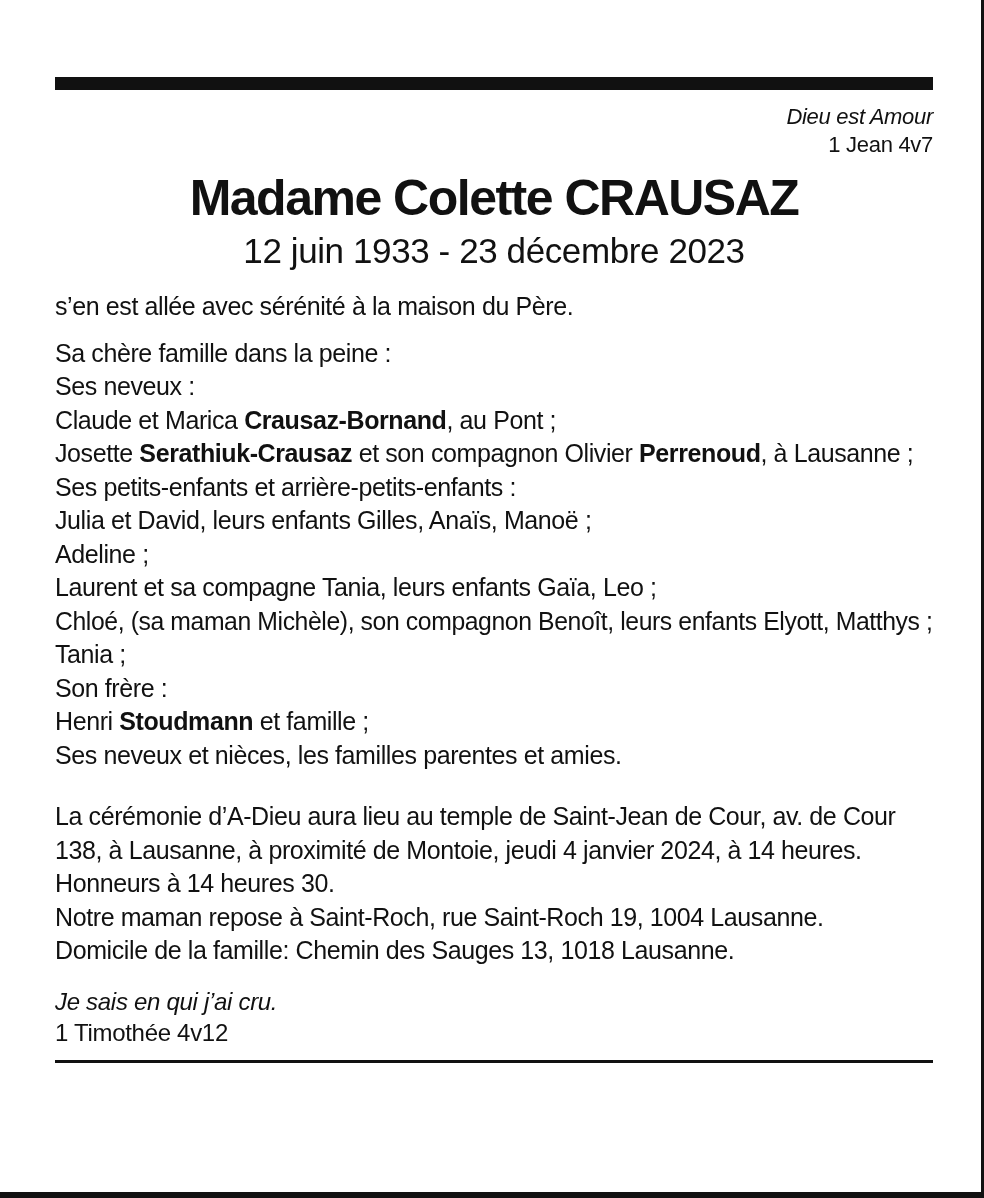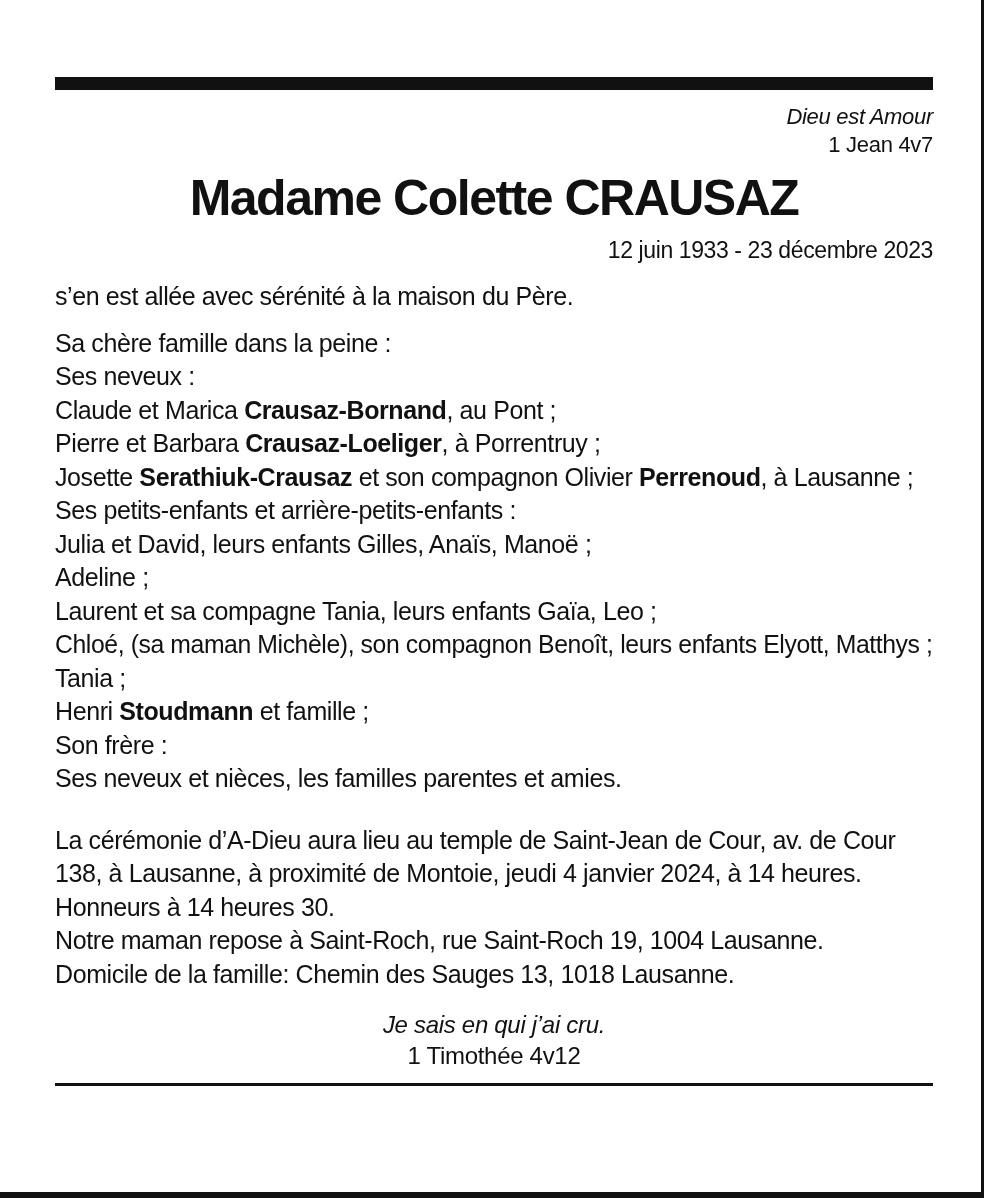--- a/index.html
+++ b/index.html
@@ -19,31 +19,31 @@
 
   .top-bar { margin-top:77px; height:13px; background:var(--ink,#111); }
 
   .scripture-top { margin-top:13px; text-align:right; font-size:22px; line-height:28px; letter-spacing:-0.3px; }
   .scripture-top .quote { font-style:italic; }
 
   .title {
     margin-top:12px; text-align:center;
     font-size:50px; line-height:54px; font-weight:700; letter-spacing:-1.5px;
   }
-  .dates { margin-top:10px; text-align:right; font-size:23px; line-height:31px; letter-spacing:-0.4px; }
+  .dates { margin-top:10px; text-align:center; font-size:35px; line-height:31px; letter-spacing:-0.4px; }
 
   .bodytext { font-size:25px; letter-spacing:-0.4px; }
   .line { white-space:nowrap; line-height:33.5px; }
   .b { font-weight:700; }
 
-  .lead     { margin-top:14px; }
+  .lead     { margin-top:24px; }
   .family   { margin-top:13px; }
   .ceremony { margin-top:28px; }
 
-  .scripture-bottom { margin-top:18px; text-align:center; font-size:24px; line-height:31px; letter-spacing:-0.3px; }
+  .scripture-bottom { margin-top:18px; text-align:left; font-size:24px; line-height:31px; letter-spacing:-0.3px; }
   .scripture-bottom .quote { font-style:italic; }
 
   .footer-rule { margin-top:12px; height:3px; background:var(--ink,#111); }
 </style>
 </head>
 <body style="--ink: #111111; --paper: #ffffff;">
 
 <div class="frame-right"></div>
 <div class="frame-bottom"></div>
 
@@ -60,30 +60,29 @@
 
   <div class="dates">12 juin 1933 - 23 décembre 2023</div>
 
   <div class="bodytext">
     <div class="lead line">s’en est allée avec sérénité à la maison du Père.</div>
 
     <div class="family">
         <div class="line"><span>Sa chère famille dans la peine :</span></div>
         <div class="line"><span>Ses neveux :</span></div>
         <div class="line"><span>Claude et Marica </span><span class="b">Crausaz-Bornand</span><span>, au Pont ;</span></div>
-        <div class="line"><span>Pierre et Barbara </span><span class="b">Crausaz-Loeliger</span><span>, à Porrentruy ;</span></div>
         <div class="line"><span>Josette </span><span class="b">Serathiuk-Crausaz</span><span> et son compagnon Olivier </span><span class="b">Perrenoud</span><span>, à Lausanne ;</span></div>
         <div class="line"><span>Ses petits-enfants et arrière-petits-enfants :</span></div>
         <div class="line"><span>Julia et David, leurs enfants Gilles, Anaïs, Manoë ;</span></div>
         <div class="line"><span>Adeline ;</span></div>
         <div class="line"><span>Laurent et sa compagne Tania, leurs enfants Gaïa, Leo ;</span></div>
         <div class="line" style="transform: scaleX(0.989853); transform-origin: left center;"><span>Chloé, (sa maman Michèle), son compagnon Benoît, leurs enfants Elyott, Matthys ;</span></div>
         <div class="line"><span>Tania ;</span></div>
+        <div class="line"><span>Son frère :</span></div>
         <div class="line"><span>Henri </span><span class="b">Stoudmann</span><span> et famille ;</span></div>
-        <div class="line"><span>Son frère :</span></div>
         <div class="line"><span>Ses neveux et nièces, les familles parentes et amies.</span></div>
       </div>
 
     <div class="ceremony">
         <div class="line"><span>La cérémonie d’A-Dieu aura lieu au temple de Saint-Jean de Cour, av. de Cour</span></div>
         <div class="line"><span>138, à Lausanne, à proximité de Montoie, jeudi 4 janvier 2024, à 14 heures.</span></div>
         <div class="line"><span>Honneurs à 14 heures 30.</span></div>
         <div class="line"><span>Notre maman repose à Saint-Roch, rue Saint-Roch 19, 1004 Lausanne.</span></div>
         <div class="line"><span>Domicile de la famille: Chemin des Sauges 13, 1018 Lausanne.</span></div>
       </div>

